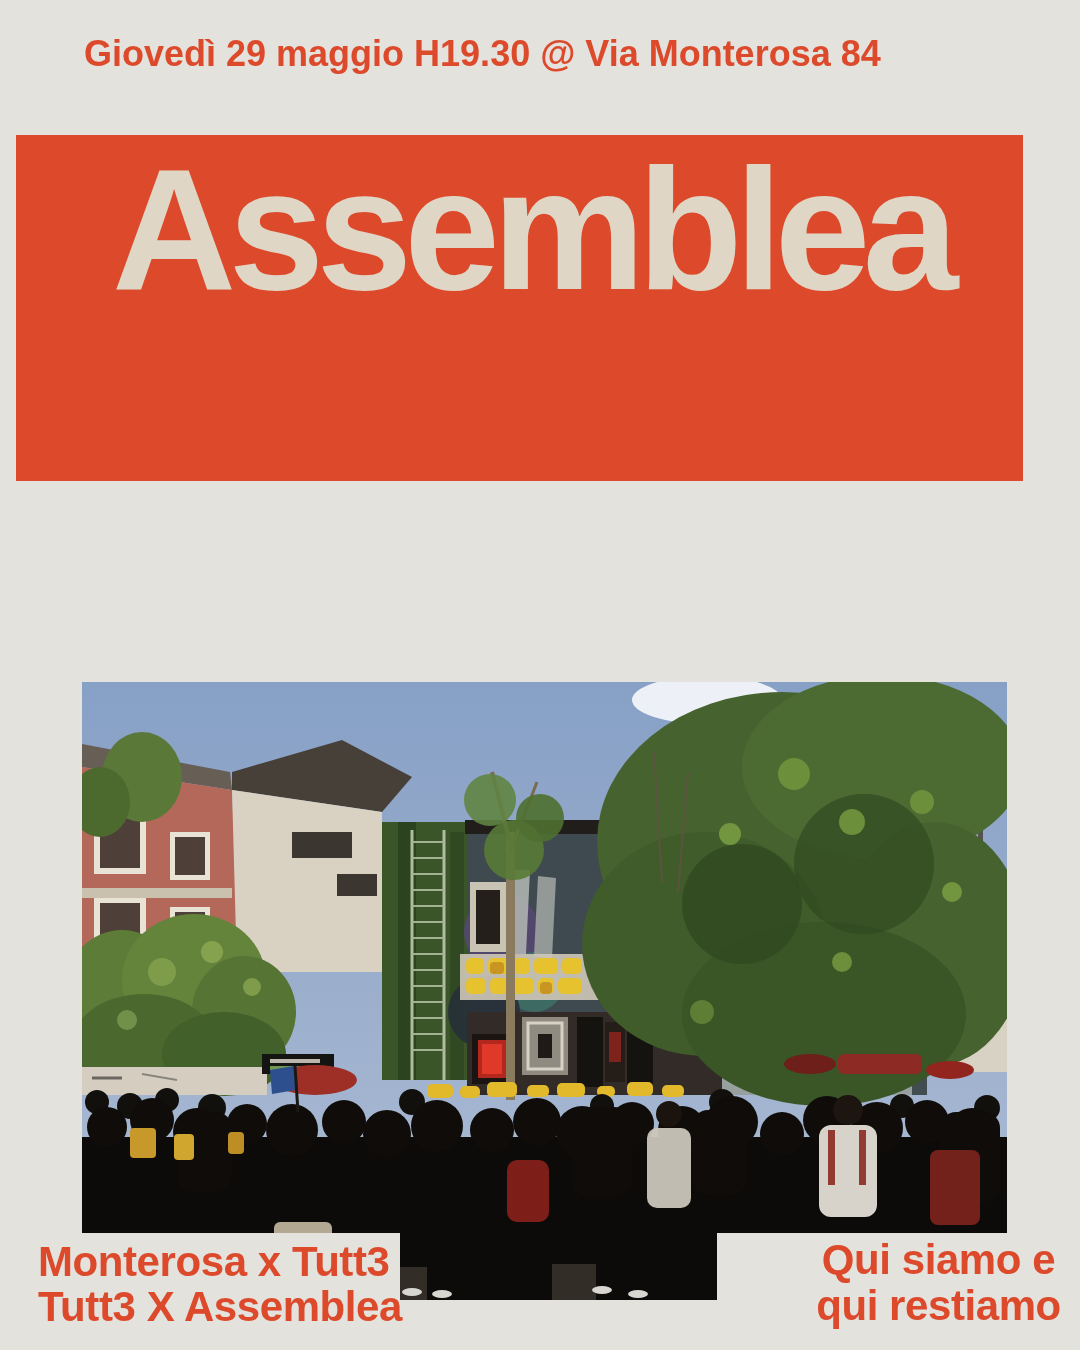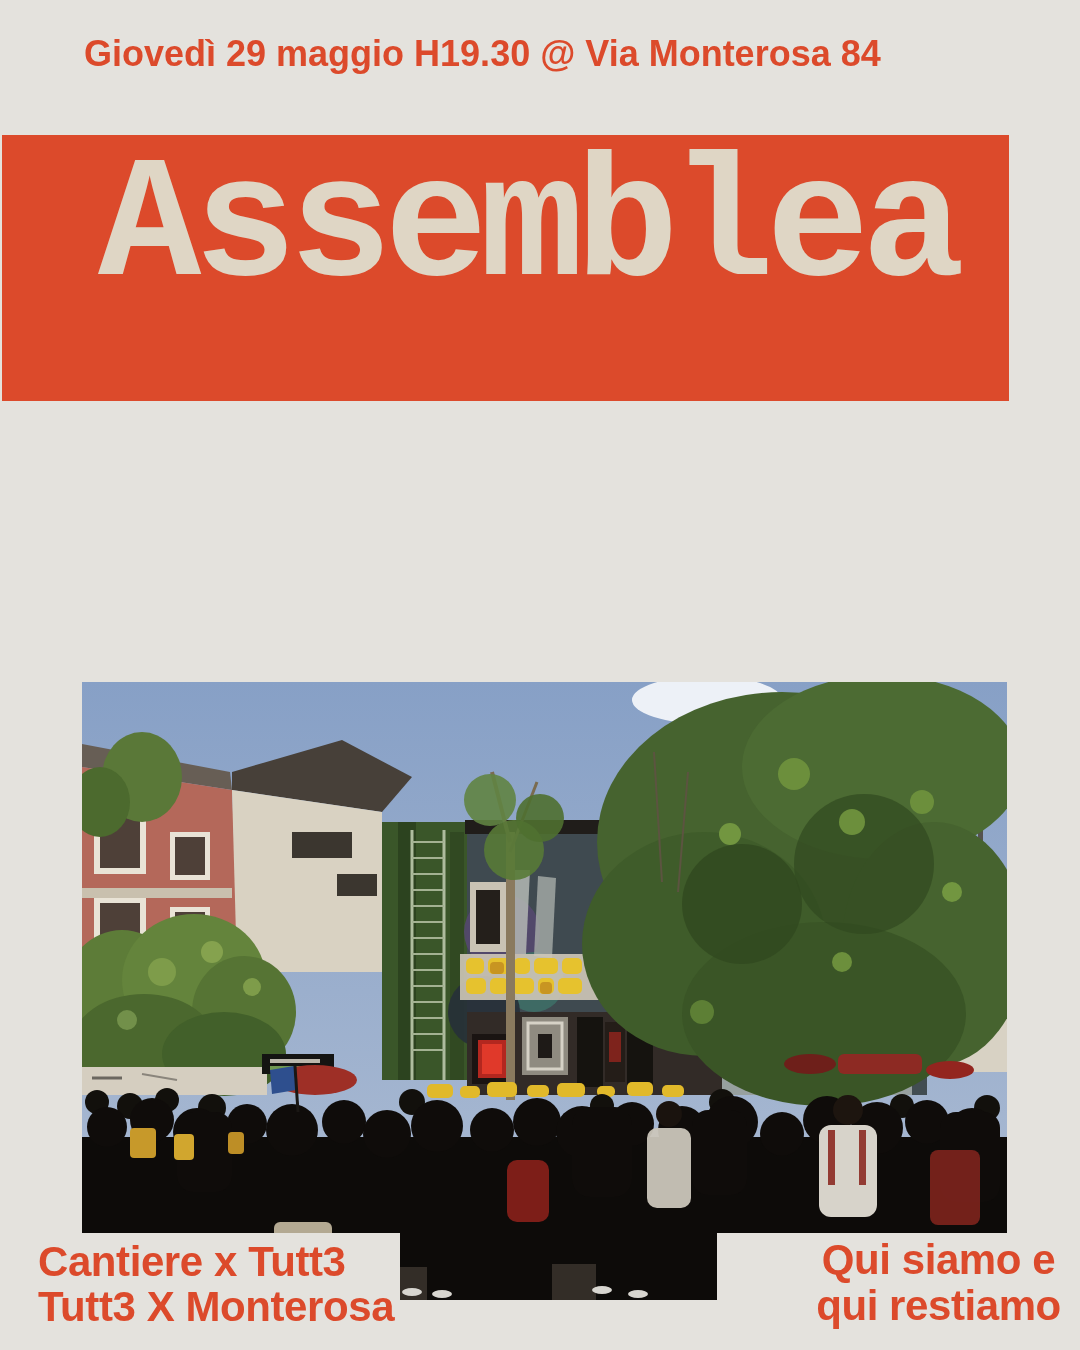--- a/index.html
+++ b/index.html
@@ -13,23 +13,22 @@
     background:var(--cream);overflow:hidden;
     font-family:"Liberation Sans","DejaVu Sans",sans-serif;font-weight:bold;
   }
   .event-line{
     position:absolute;left:84px;top:30px;
     font-size:36px;line-height:48px;color:var(--orange);
     white-space:nowrap;
     text-align:center;
   }
   .banner{
-    position:absolute;left:2px;top:135px;width:1007px;height:266px;
+    position:absolute;left:16px;top:135px;width:1007px;height:346px;
     background:var(--orange);
-    font-family:Liberation Mono, monospace;
   }
   .banner-text{
     position:absolute;left:96px;top:20px;
     font-size:172px;line-height:148px;letter-spacing:-0.045em;
     color:var(--banner-cream);white-space:nowrap;
   }
   .subtitle{
     position:absolute;left:84px;top:532px;
     font-size:62px;line-height:55px;letter-spacing:-0.02em;
     color:var(--orange);white-space:nowrap;
@@ -329,22 +328,22 @@
           <ellipse cx="520" cy="608" rx="10" ry="4"></ellipse>
             <ellipse cx="556" cy="612" rx="10" ry="4"></ellipse>
           <ellipse cx="700" cy="606" rx="10" ry="4"></ellipse>
             <ellipse cx="735" cy="610" rx="10" ry="4"></ellipse>
         </g>
       </g>
     </svg>
   </div>
 
   <div class="corner-box corner-left">
-    <div>Cantiere x Tutt3</div>
-    <div>Tutt3 X Monterosa</div>
+    <div>Monterosa x Tutt3</div>
+    <div>Tutt3 X Assemblea</div>
   </div>
 
   <div class="corner-box corner-right">
     <div>Qui siamo e</div>
     <div>qui restiamo</div>
   </div>
 
 </div>
 
 </body></html>

